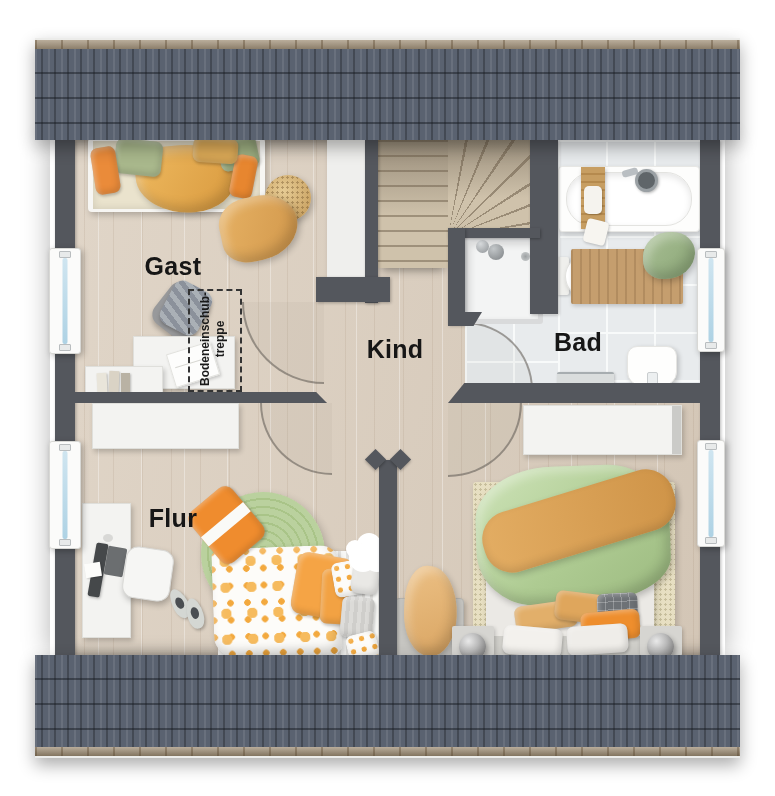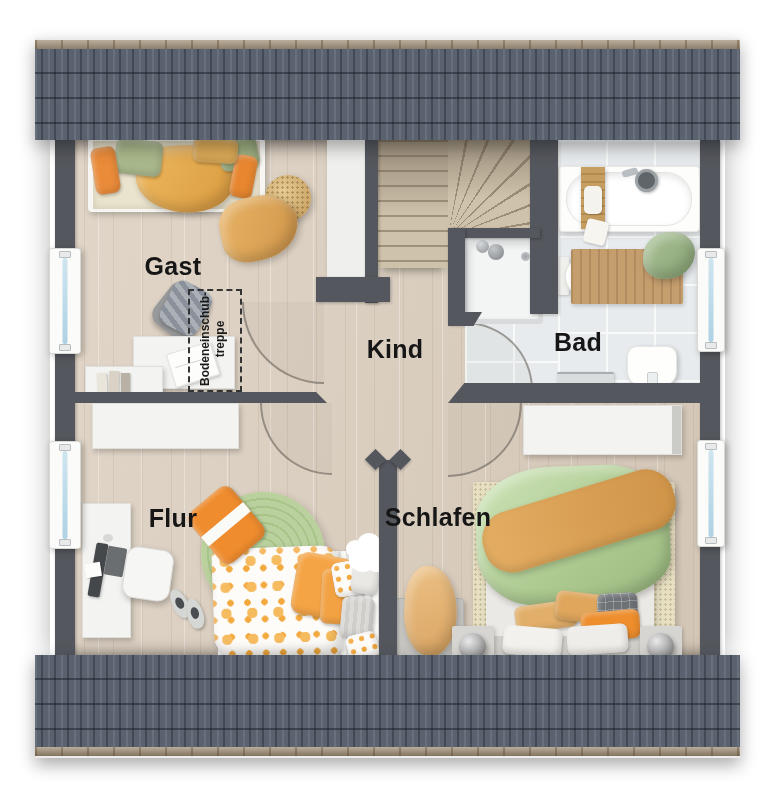--- a/index.html
+++ b/index.html
@@ -228,21 +228,20 @@
   </div>
   <div class="a roof" style="left:35px;top:655px;width:705px;height:103px">
     <div class="ribs" style="top:0;height:92px"></div>
     <div class="gutter" style="top:92px;bottom:0;border-bottom:2px solid #ececea"></div>
   </div>
 
   <div class="a room-label" style="left:173px;top:266px">Gast</div>
   <div class="a room-label" style="left:395px;top:349px">Kind</div>
   <div class="a room-label" style="left:578px;top:342px">Bad</div>
   <div class="a room-label" style="left:173px;top:518px">Flur</div>
-  <div class="a room-label" style="left:438px;top:517px">Schlafen</div>
 
   <div class="a attic-box" style="left:188px;top:289px;width:50px;height:99px"></div>
   <div class="a attic-label" style="left:188px;top:289px;width:50px;height:99px">
     <div class="attic-rot">
       <div>Bodeneinschub-</div>
       <div>treppe</div>
     </div>
   </div>
 
 </div>

